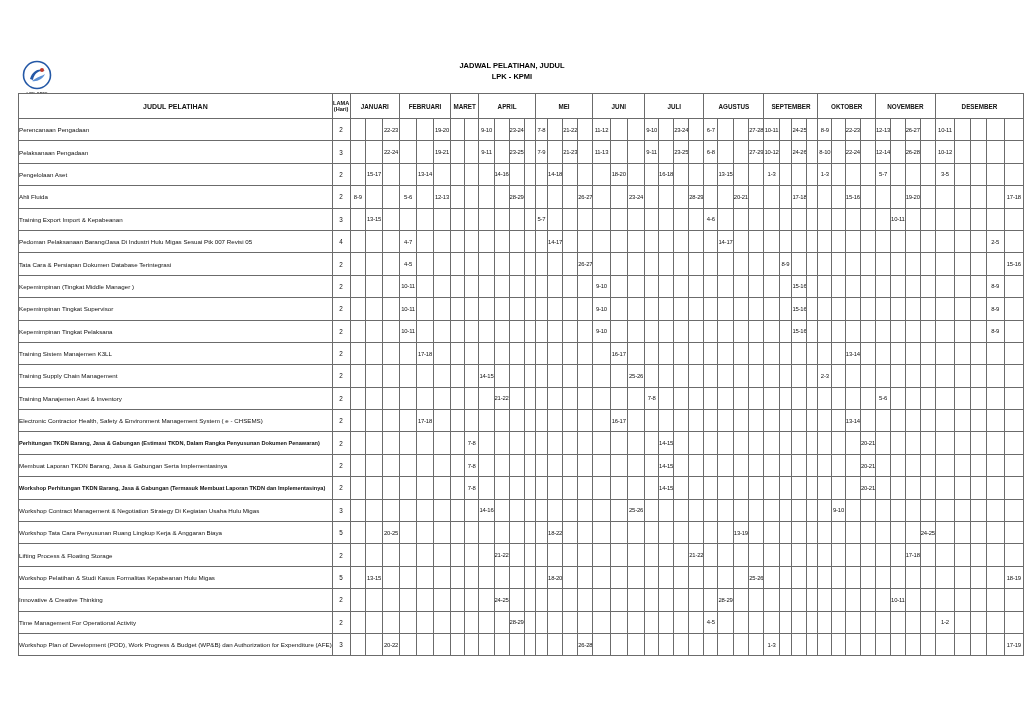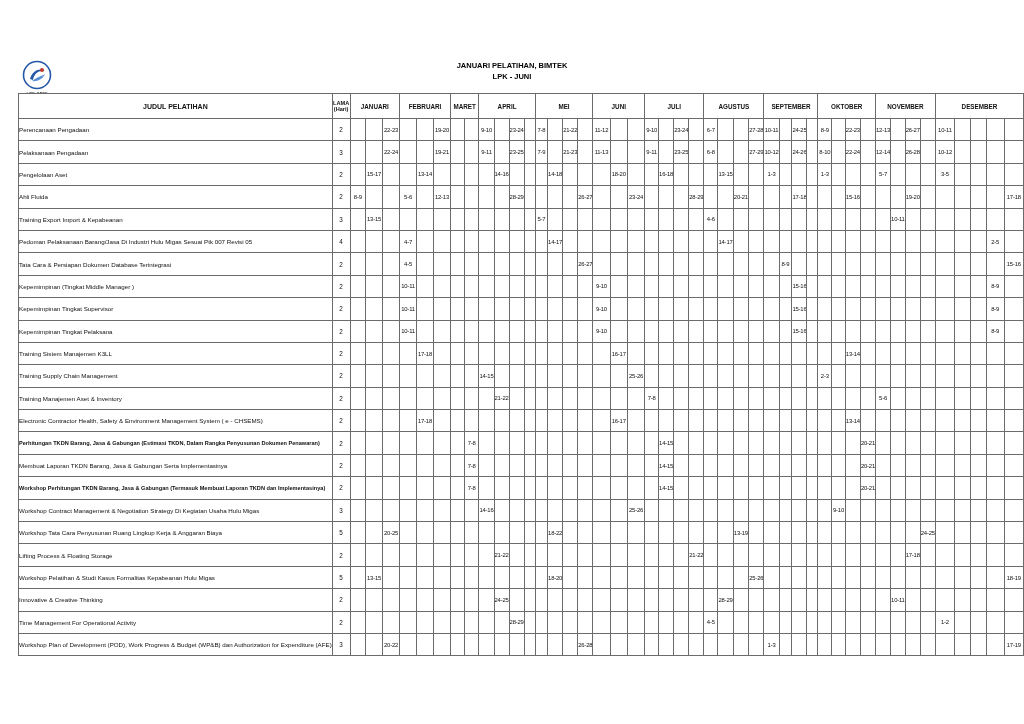--- a/index.html
+++ b/index.html
@@ -31,22 +31,22 @@
     <svg width="30" height="30" viewBox="0 0 30 30">
       <circle cx="15" cy="15" r="13.5" fill="#ffffff" stroke="#2458a6" stroke-width="1.6"></circle>
       <path d="M8 19 C 11 9, 19 8, 23 11 C 18 10, 12 13, 11 20 Z" fill="#2458a6"></path>
       <path d="M10 21 C 15 17, 20 16, 23 14 C 21 19, 15 22, 10 21 Z" fill="#5b8fd4"></path>
       <circle cx="20" cy="10" r="2" fill="#c0392b"></circle>
     </svg>
     <div class="logo-caption">LPK-KPMI</div>
   </div>
 
   <div class="titles">
-    <div>JANUARI PELATIHAN, BIMTEK</div>
-    <div>LPK - JUNI</div>
+    <div>JADWAL PELATIHAN, JUDUL</div>
+    <div>LPK - KPMI</div>
   </div>
 
   <table class="sched">
     <colgroup>
         <col style="width: 287px;">
         <col style="width: 18px;">
         <col style="width: 17.6px;">
         <col style="width: 17.6px;">
         <col style="width: 17.6px;">
         <col style="width: 17.6px;">

